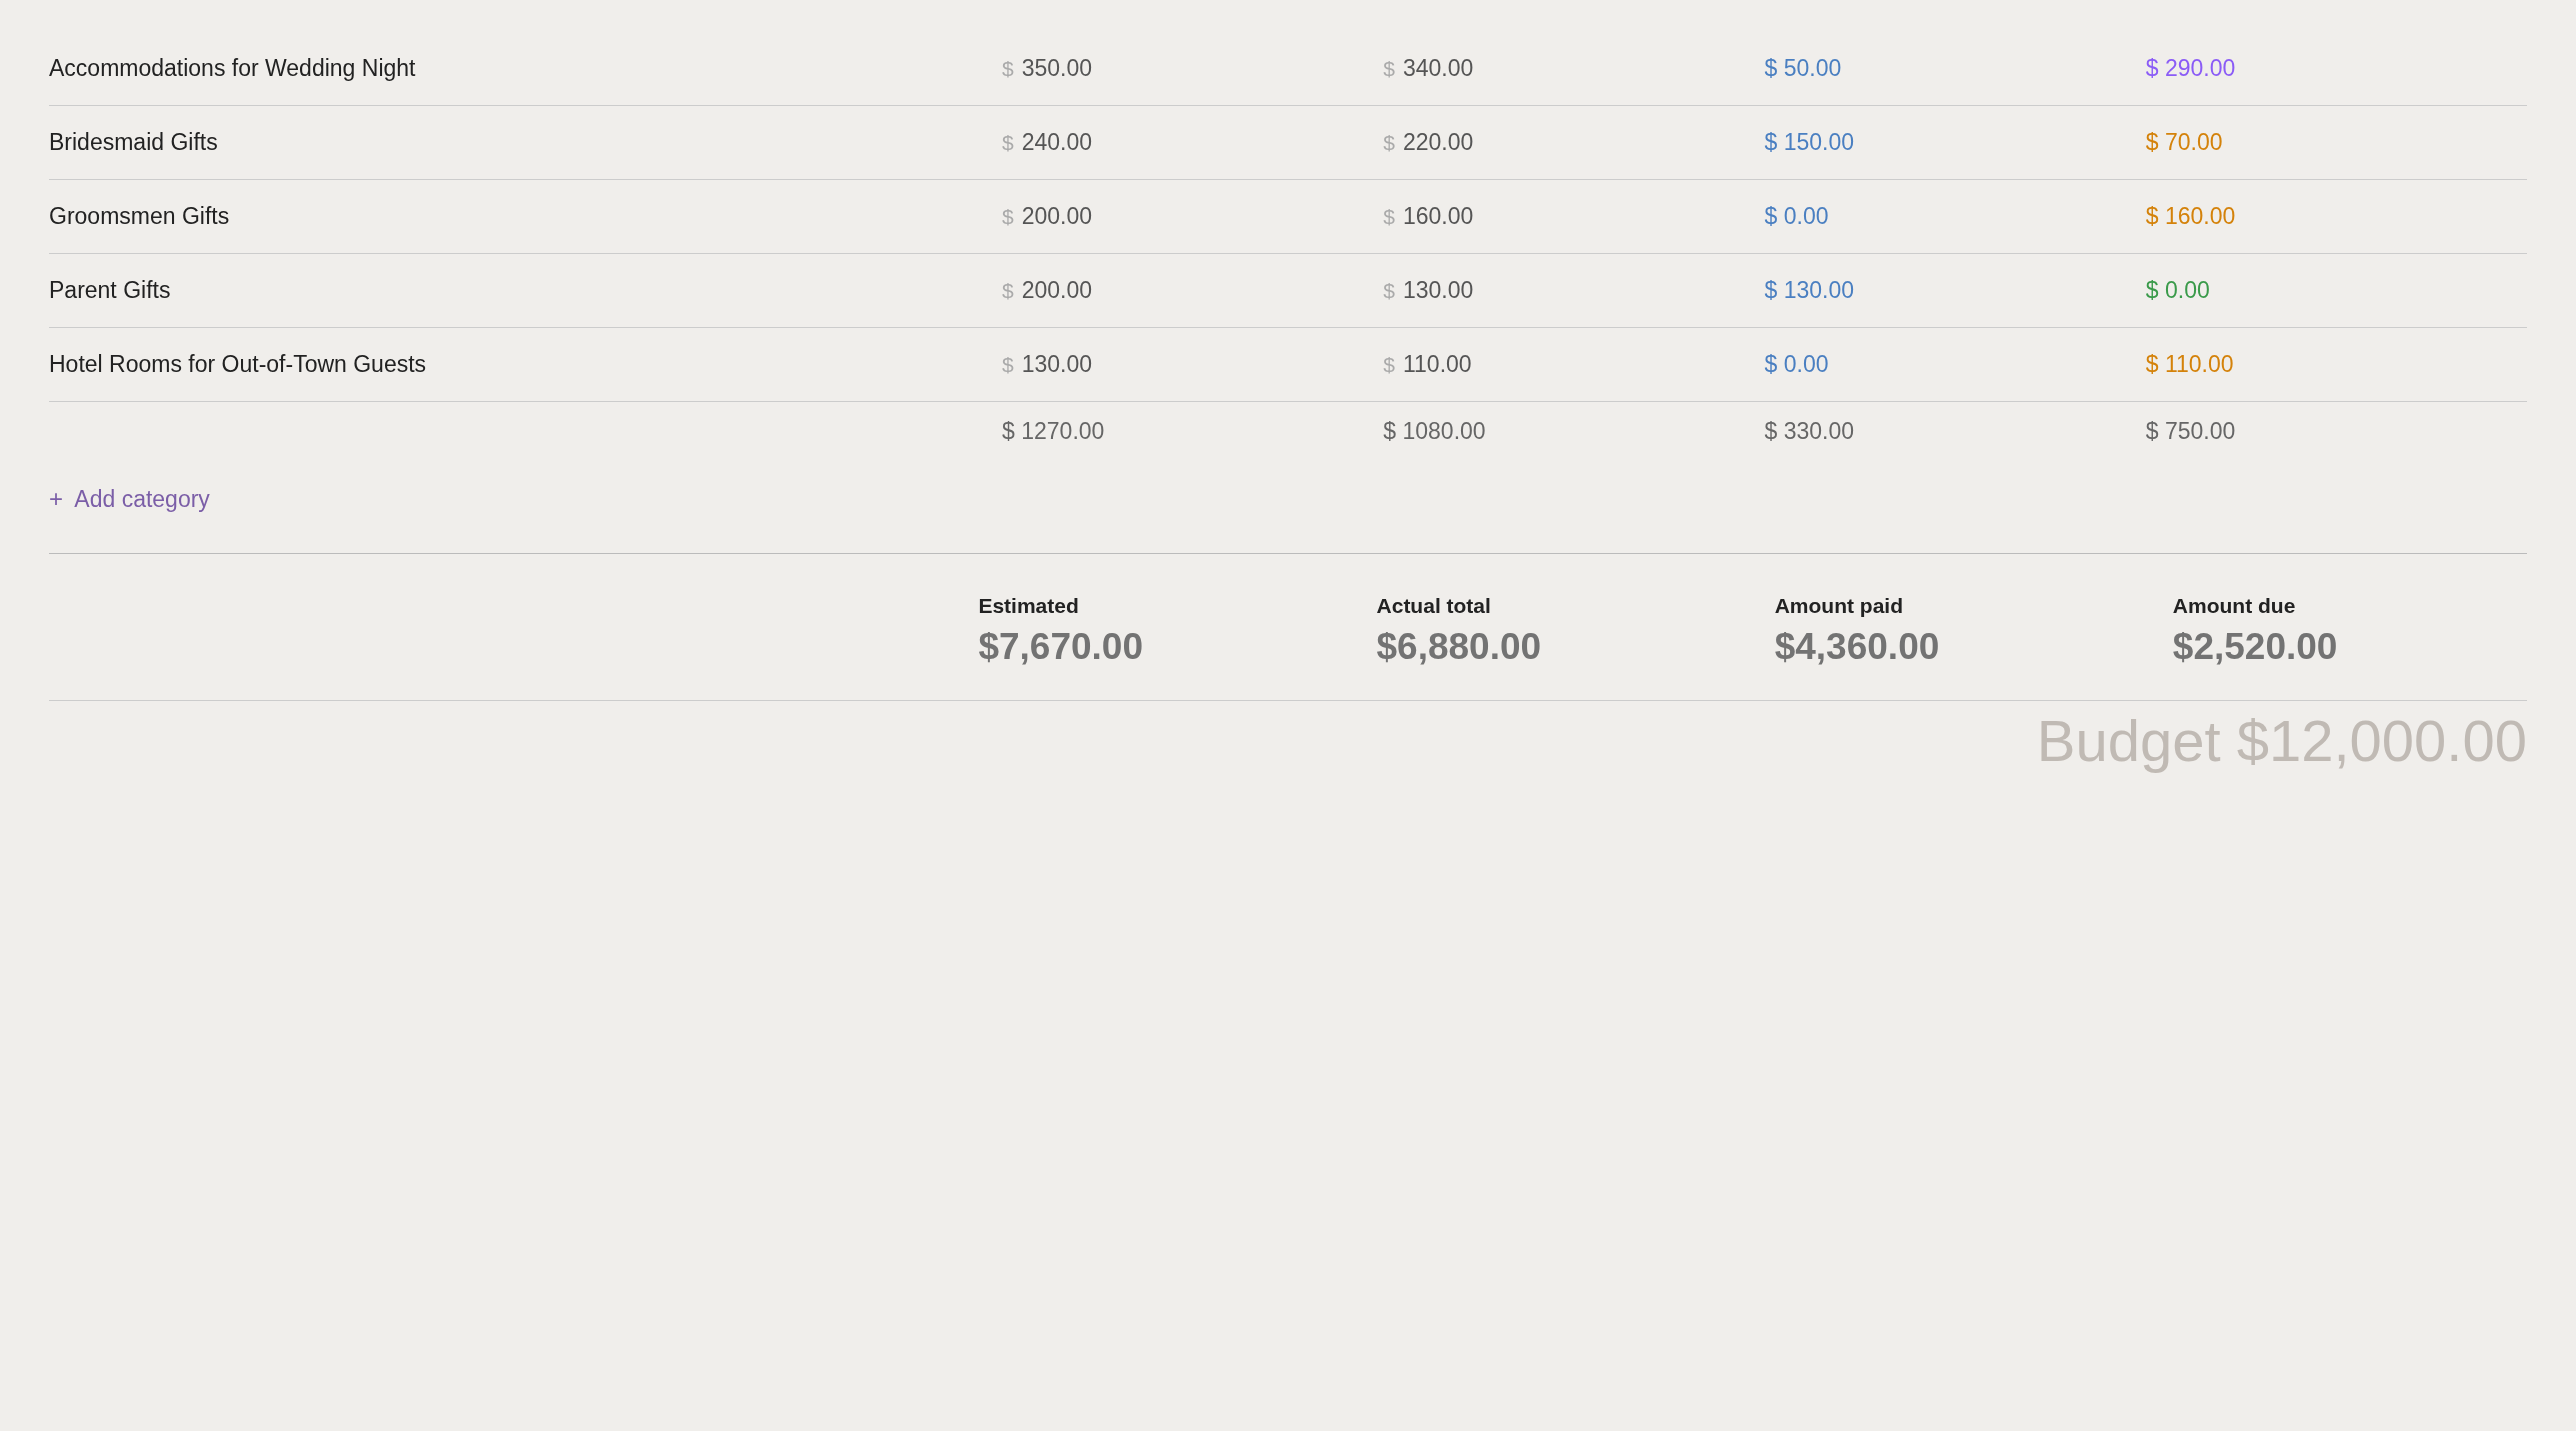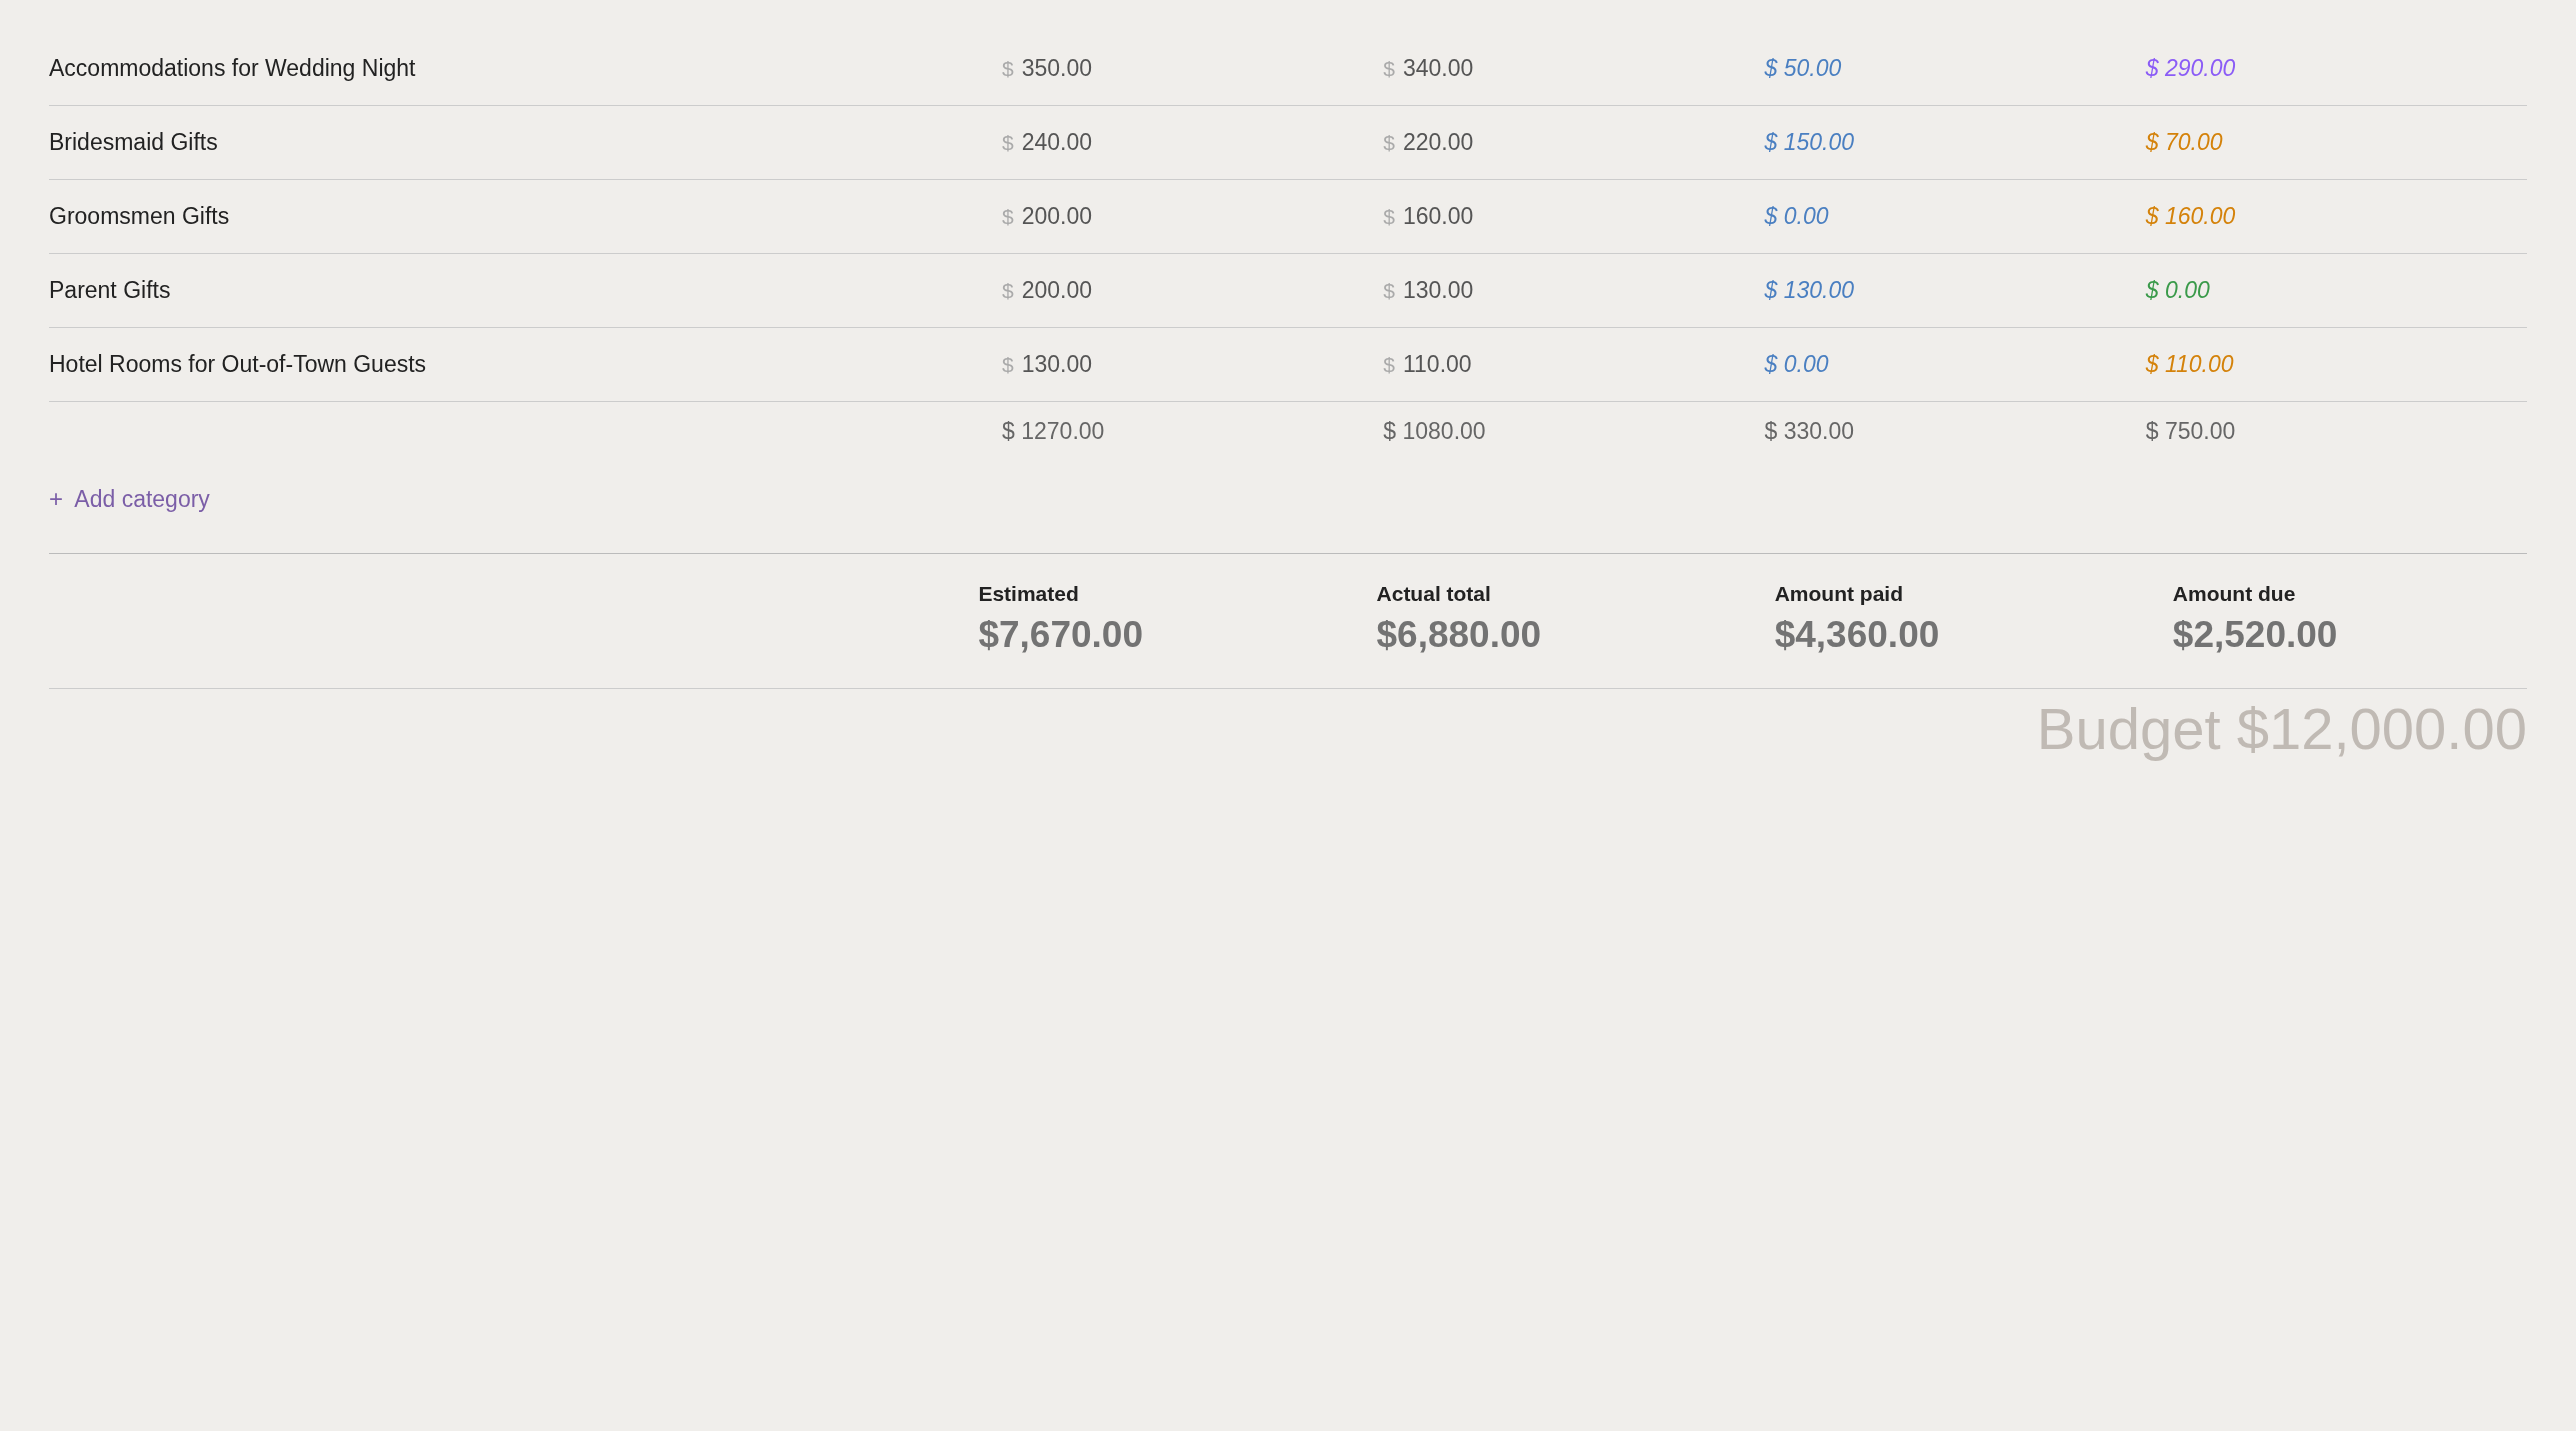--- a/index.html
+++ b/index.html
@@ -69,21 +69,21 @@
     .add-category .plus-icon {
       font-size: 24px;
       color: #7b5ea7;
     }
 
     .summary-section {
       margin-top: 24px;
       display: grid;
       grid-template-columns: 2.5fr 1fr 1fr 1fr 1fr;
       border-top: 0.8px solid #bbb;
-      padding-top: 28px;
+      padding-top: 40px;
       gap: 44px;
     }
 
     .summary-col {
       display: flex;
       flex-direction: column;
       gap: 8px;
     }
 
     .summary-label {
@@ -105,21 +105,20 @@
       font-weight: 300;
       margin-top: 32px;
       padding-top: 6px;
       border-top: 0.8px solid #ccc;
     }
 
     .colored-cell {
       display: flex;
       align-items: flex-start;
       gap: 4.9px;
-      font-style: italic;
     }
   </style>
 </head>
 <body>
 
 <div class="budget-table">
 
   <div id="rows-container">
       <div class="table-row">
       <div class="category-name">Accommodations for Wedding Night</div>

